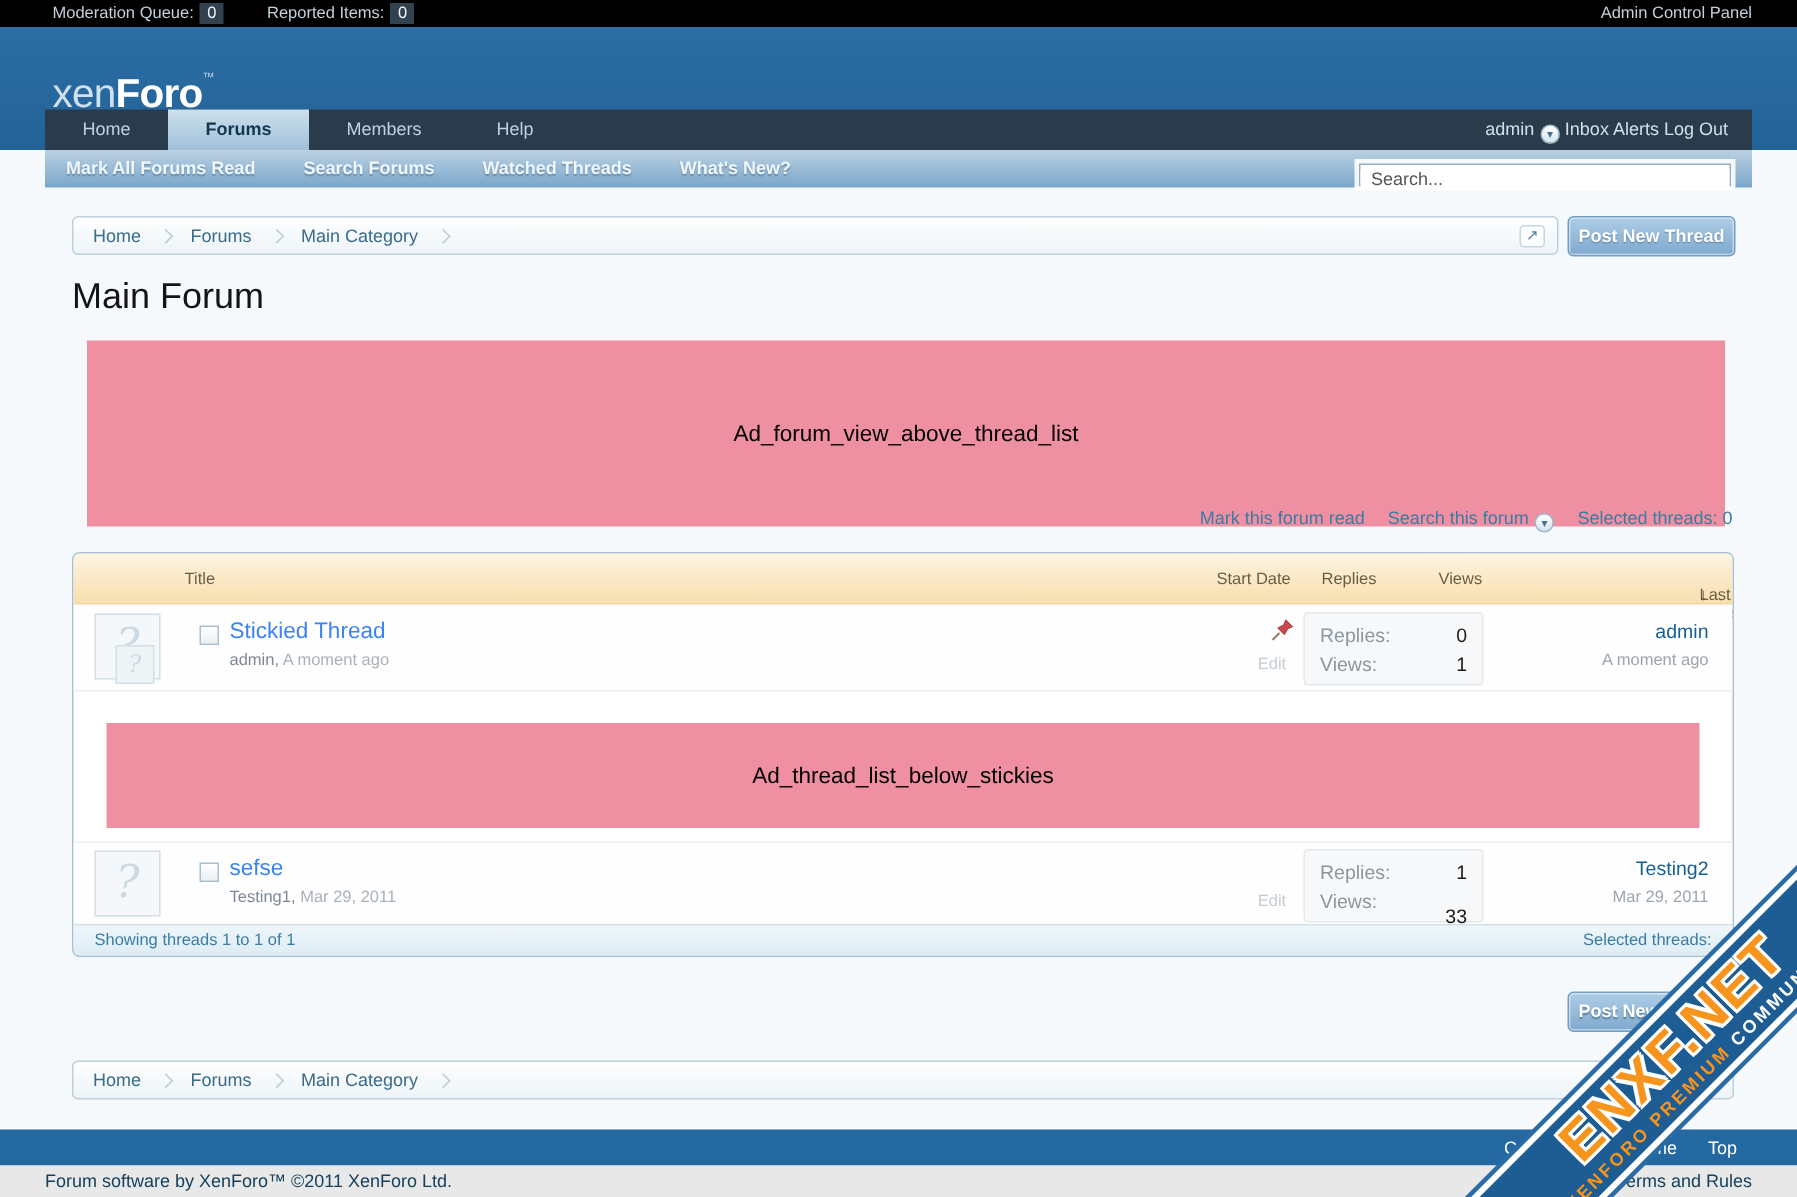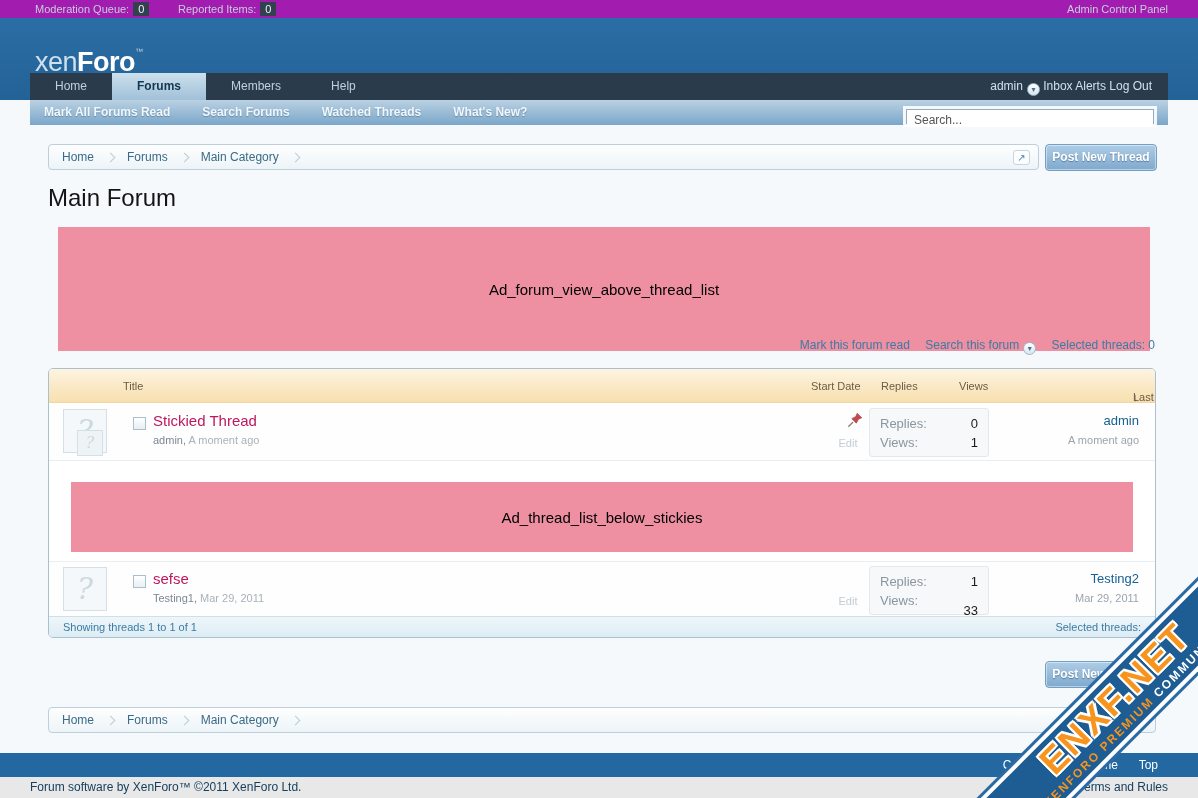--- a/index.html
+++ b/index.html
@@ -1,21 +1,21 @@
 <!DOCTYPE html>
 <html><head>
 <meta charset="utf-8">
 <style>
   * { margin:0; padding:0; box-sizing:border-box; }
   html,body { width:1198px; height:798px; }
   body { font-family:"Liberation Sans", sans-serif; background:#f6f9fb; }
   #page { position:relative; width:1198px; height:798px; overflow:hidden; background:#f6f9fb; }
 
   
-  .topbar { position:absolute; top:0; left:0; width:1198px; height:18px; background:#a21caf; color:#c3cfd9; font-size:11px; line-height:18px; }
+  .topbar { position:absolute; top:0; left:0; width:1198px; height:18px; background:#000000; color:#c3cfd9; font-size:11px; line-height:18px; }
   .topbar .grp { position:absolute; top:0; white-space:nowrap; cursor:pointer; }
   .topbar .badge { display:inline-block; background:#32414e; color:#eef3f7; padding:0 5px; margin-left:4px; line-height:14px; }
   .topbar .acp { position:absolute; right:30px; top:0; }
 
   
   .header { position:absolute; top:18px; left:0; width:1198px; height:82px; background:linear-gradient(#2b6ea5,#236297); }
   .logo { position:absolute; left:35px; top:29px; font-size:27px; letter-spacing:-0.5px; cursor:pointer; }
   .logo .xen { color:#cfe0ee; font-weight:400; }
   .logo .foro { color:#ffffff; font-weight:700; }
   .logo .tm { font-size:8px; color:#bcd2e4; vertical-align:top; }
@@ -58,21 +58,21 @@
   
   .tblock { position:absolute; left:48px; top:368px; width:1108px; height:270px; background:#fff; border:1px solid #a9c1cf; border-radius:5px; overflow:hidden; }
   .thead { position:absolute; left:0; top:0; width:100%; height:34px; background:linear-gradient(#fdf4e1,#f8dfae); border-bottom:1px solid #f0d6a4; font-size:11px; color:#6b5d45; }
   .thead span { position:absolute; top:11px; cursor:pointer; }
   .trow { position:absolute; left:0; width:100%; height:57px; background:#fffefe; }
   .avatar { position:absolute; left:14px; top:5px; width:44px; height:44px; background:#f4f8fa; border:1px solid #d4e0e8; text-align:center; cursor:pointer; }
   .avatar .q { font-family:"DejaVu Serif",serif; font-size:30px; line-height:42px; color:#ccd9e2; font-style:italic; }
   .miniav { position:absolute; left:28px; top:26px; width:26px; height:26px; background:#eef3f6; border:1px solid #d4e0e8; text-align:center; cursor:pointer; }
   .miniav .q { font-family:"DejaVu Serif",serif; font-size:16px; line-height:24px; color:#ccd9e2; font-style:italic; }
   .cbx { position:absolute; left:84px; top:13px; width:13px; height:13px; border:1px solid #aabfcd; background:linear-gradient(#fff,#e9eff4); cursor:pointer; }
-  .ttl { position:absolute; left:104px; top:8px; font-size:15px; color:#be185d; cursor:pointer; }
+  .ttl { position:absolute; left:104px; top:8px; font-size:15px; color:#3b82f6; cursor:pointer; }
   .byline { position:absolute; left:104px; top:30px; font-size:11px; color:#7c8893; }
   .byline .dt { color:#a8b2ba; }
   .pin { position:absolute; left:798px; top:8px; width:16px; height:16px; }
   .editlnk { position:absolute; left:782px; top:33px; width:34px; text-align:center; font-size:11px; color:#c3ccd3; cursor:pointer; }
   .stats { position:absolute; left:820px; top:4px; width:120px; height:49px; background:#f6f8f9; border:1px solid #e2e8ec; border-radius:3px; font-size:13px; }
   .stats .lab { position:absolute; left:10px; color:#8b969f; }
   .stats .val { position:absolute; right:10px; color:#1a1a1a; text-align:right; }
   .lastu { position:absolute; right:16px; top:9px; font-size:13px; color:#176093; cursor:pointer; }
   .lastd { position:absolute; right:16px; top:30px; font-size:11px; color:#9aa5ae; }
   .tfoot { position:absolute; left:0; bottom:0; width:100%; height:21px; background:linear-gradient(#eef6fa,#ddecf4); border-top:1px solid #cfe0ea; font-size:11px; color:#3a7ca3; line-height:20px; }

